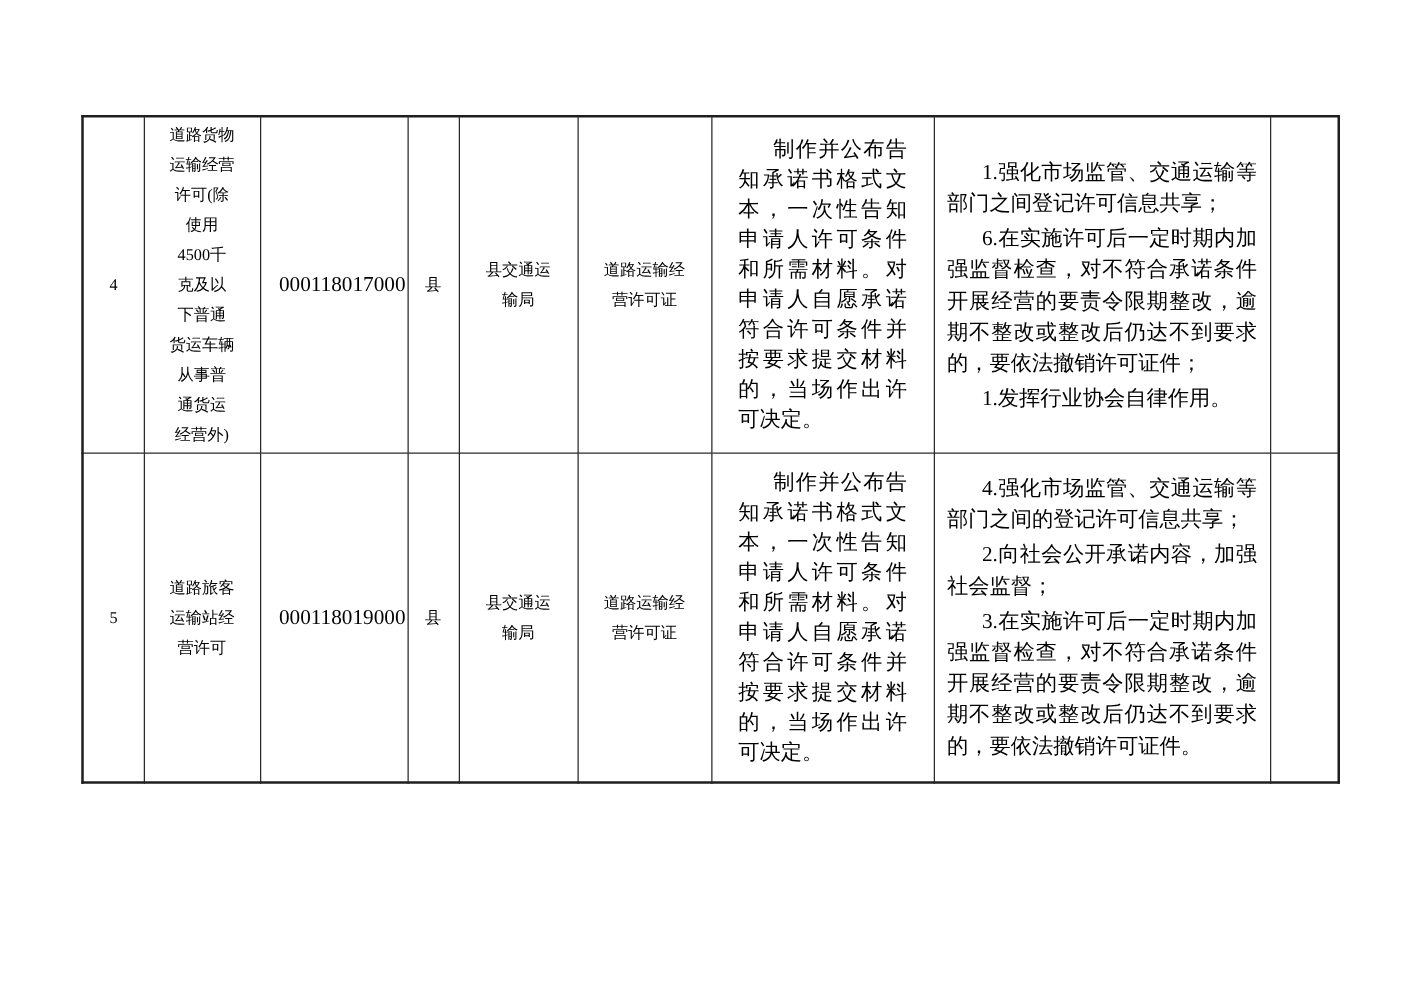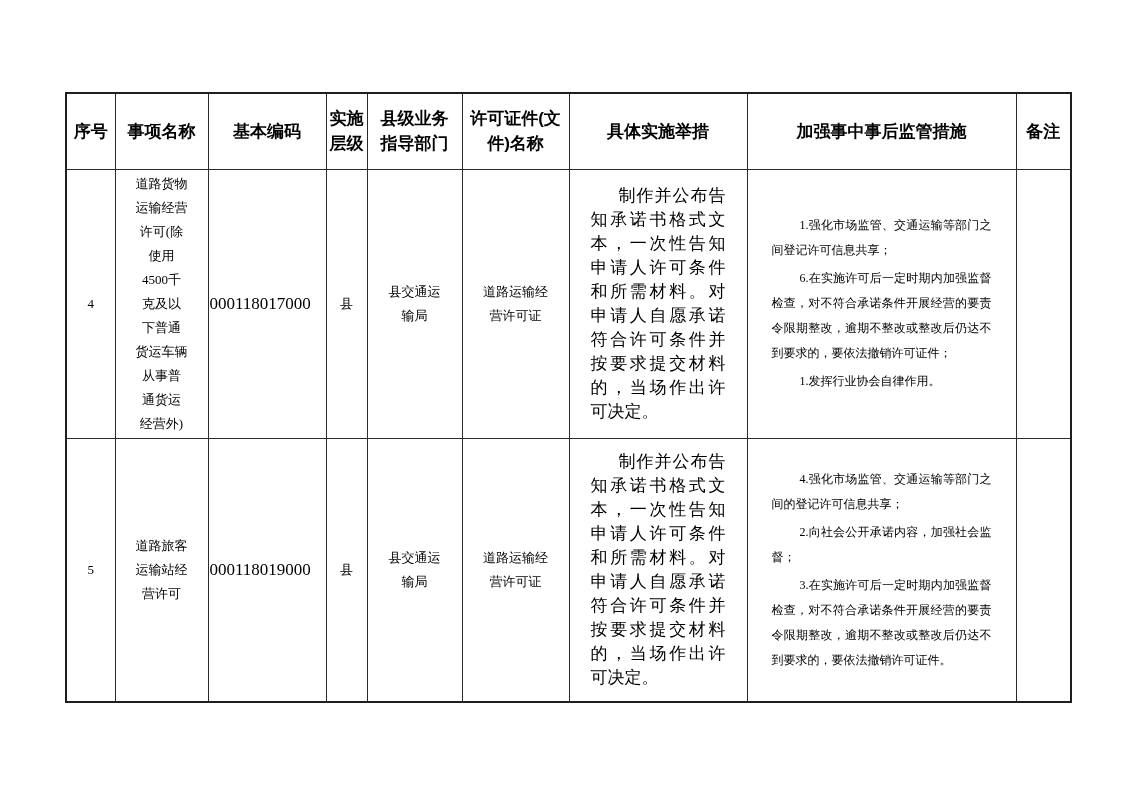--- a/index.html
+++ b/index.html
@@ -48,38 +48,38 @@
   td.c-center {
     font-size: 13px;
     line-height: 24px;
     text-align: center;
     white-space: pre-line;
     padding: 0 2px;
   }
   td.c-code {
     font-size: 17px;
     letter-spacing: 0;
-    text-align: left;
+    text-align: right;
     padding: 0 1px;
   }
   td.c-measure {
     font-size: 17px;
     line-height: 24px;
     text-align: justify;
     padding: 0 10px;
   }
   td.c-measure p {
     margin: 11px;
     text-indent: 28px;
   }
   td.c-superv {
-    font-size: 12px;
+    font-size: 17px;
     line-height: 25px;
     text-align: justify;
-    padding: 0 24px;
+    padding: 0 10px;
   }
   td.c-superv p {
     margin: 0 0 3px 0;
     text-indent: 28px;
   }
   td.c-superv p:last-child { margin-bottom: 0; }
   td.c-remark { }
 </style>
 </head>
 <body>
@@ -91,34 +91,20 @@
       <col style="width:93px">
       <col style="width:118px">
       <col style="width:41px">
       <col style="width:95px">
       <col style="width:107px">
       <col style="width:178px">
       <col style="width:269px">
       <col style="width:55px">
     </colgroup>
     <tbody>
-      <tr class="header-row">
-        <th class="col-header">序号</th>
-        <th class="col-header">事项名称</th>
-        <th class="col-header">基本编码</th>
-        <th class="col-header">实施
-层级</th>
-        <th class="col-header">县级业务
-指导部门</th>
-        <th class="col-header">许可证件(文
-件)名称</th>
-        <th class="col-header">具体实施举措</th>
-        <th class="col-header">加强事中事后监管措施</th>
-        <th class="col-header">备注</th>
-      </tr>
 
       <tr class="row-4">
         <td class="c-center">4</td>
         <td class="c-center">道路货物
 运输经营
 许可(除
 使用
 4500千
 克及以
 下普通

